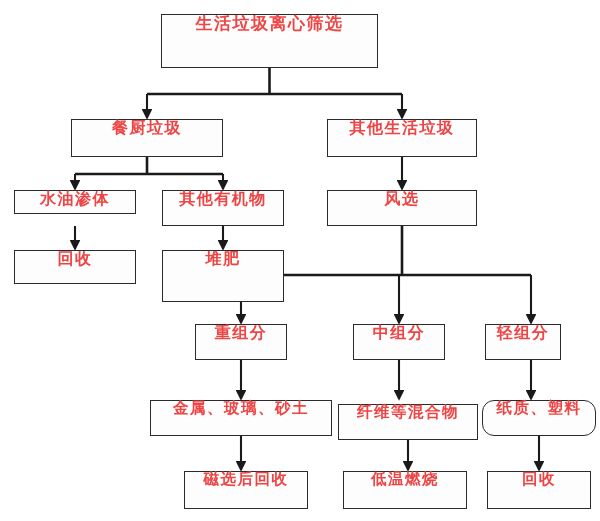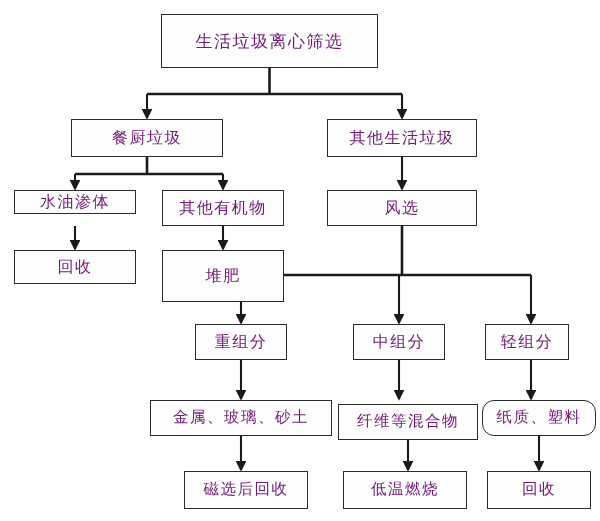--- a/index.html
+++ b/index.html
@@ -24,29 +24,30 @@
     top: 0;
     width: 600px;
     height: 521px;
   }
   .node {
     position: absolute;
     box-sizing: border-box;
     background: #fdfdfd;
     border: 1.6px solid #2b2b2b;
     display: flex;
-    align-items: center;
+    align-items: flex-start;
     justify-content: center;
-    color: #701a75;
+    color: #ef4444;
     font-family: "DejaVu Sans", "Liberation Sans", sans-serif;
     letter-spacing: 1.5px;
     text-align: center;
     line-height: 1;
     white-space: nowrap;
     z-index: 2;
+    font-weight: bold;
   }
   .node-label {
     display: block;
     transform: translateY(-0.5px);
   }
   
   .n-root  { font-size: 17px; }
   .n-r2    { font-size: 16px; }
   .n-r3    { font-size: 16px; }
   .n-r4    { font-size: 16px; }
@@ -115,21 +116,21 @@
       </div>
       <div class="node n-r4" style="left: 162px; top: 250px; width: 122px; height: 52px;">
         <span class="node-label">堆肥</span>
       </div>
       <div class="node n-comp" style="left: 195px; top: 324px; width: 92px; height: 36px;">
         <span class="node-label">重组分</span>
       </div>
       <div class="node n-comp" style="left: 353px; top: 324px; width: 92px; height: 36px;">
         <span class="node-label">中组分</span>
       </div>
-      <div class="node n-comp" style="left: 485px; top: 324px; width: 84px; height: 36px;">
+      <div class="node n-comp" style="left: 485px; top: 324px; width: 76px; height: 36px;">
         <span class="node-label">轻组分</span>
       </div>
       <div class="node n-mat" style="left: 150px; top: 400px; width: 182px; height: 36px;">
         <span class="node-label">金属、玻璃、砂土</span>
       </div>
       <div class="node n-mat" style="left: 338px; top: 404px; width: 140px; height: 36px;">
         <span class="node-label">纤维等混合物</span>
       </div>
       <div class="node n-mat" style="left: 482px; top: 400px; width: 114px; height: 36px; border-radius: 12px;">
         <span class="node-label">纸质、塑料</span>

